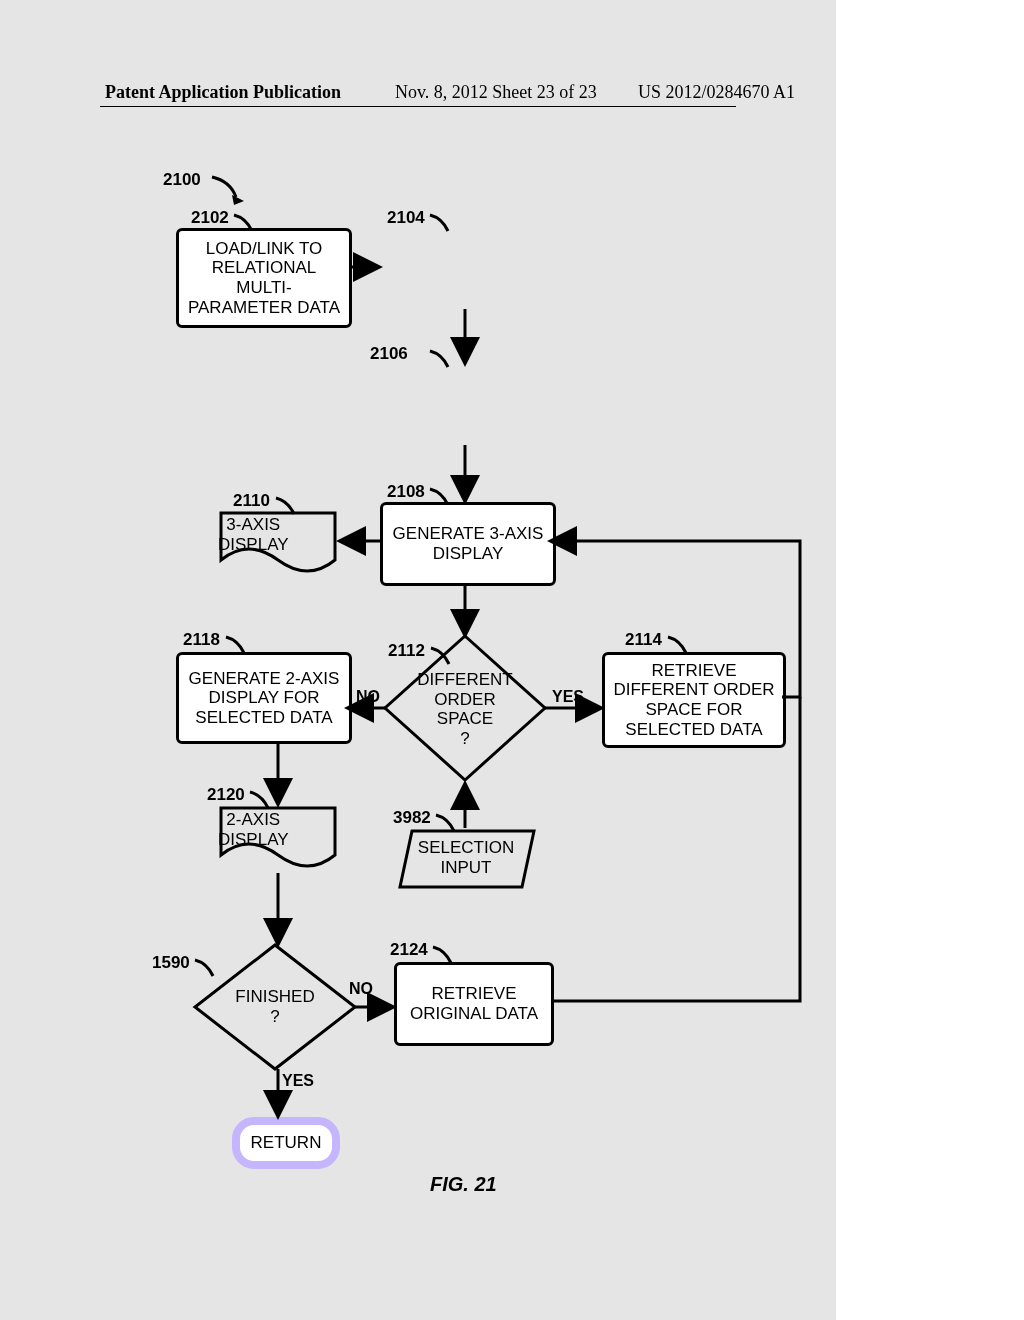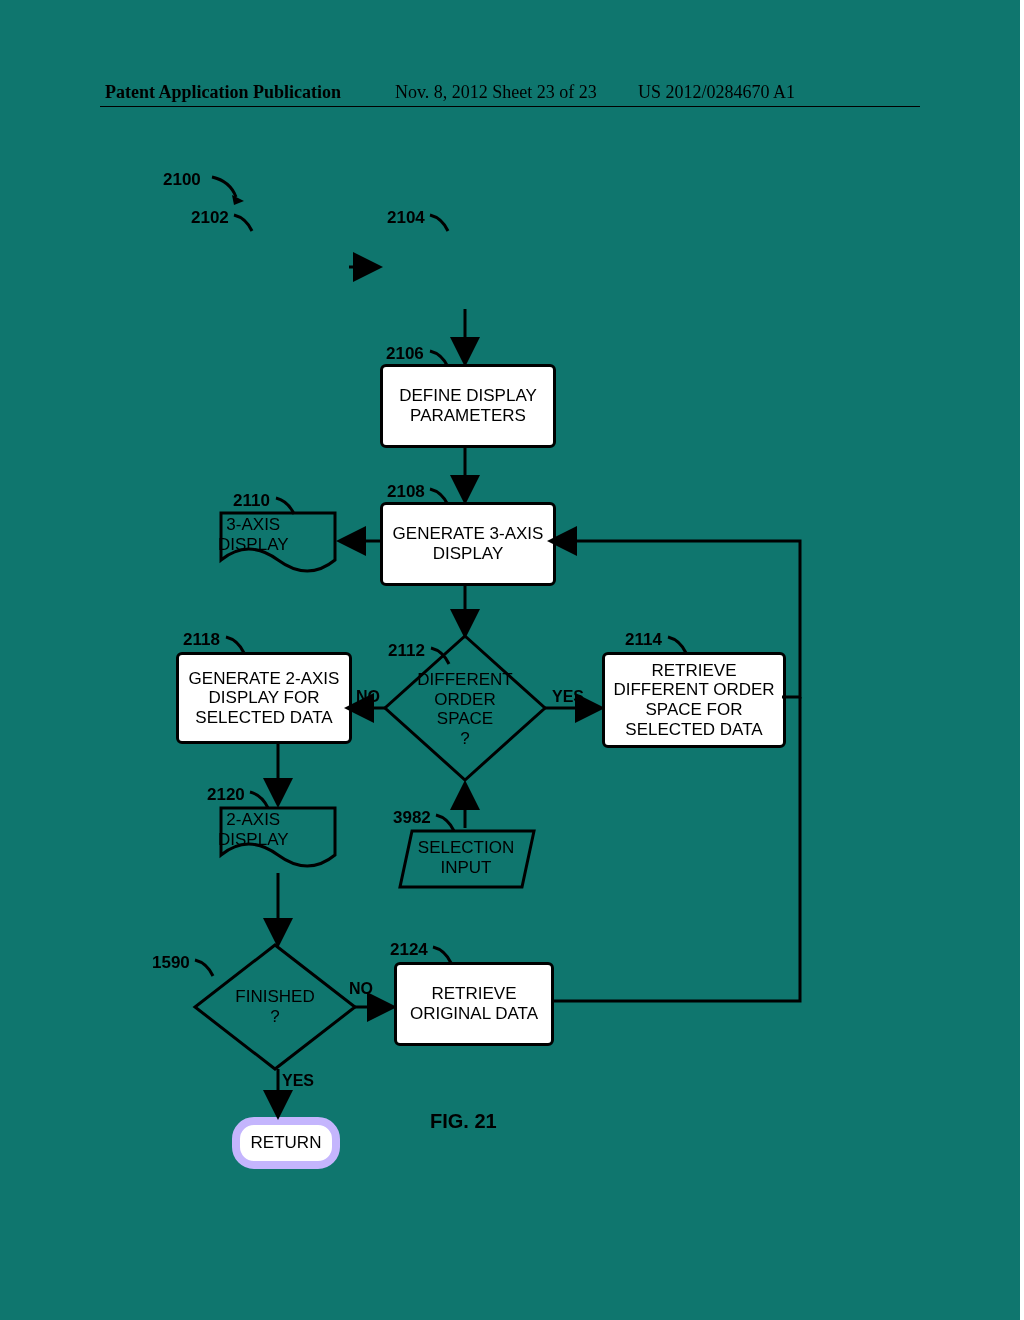--- a/index.html
+++ b/index.html
@@ -4,23 +4,23 @@
 <style>
   html, body {
     margin: 0;
     padding: 0;
     background: #fff;
     font-family: Arial, Helvetica, sans-serif;
     color: #000;
   }
   .page {
     position: relative;
-    width: 1020px;
+    width: 836px;
     height: 1320px;
-    background: #0f766e;
+    background: #e5e5e5;
   }
   .hdr {
     position: absolute;
     top: 82px;
     font-size: 18px;
     font-family: "Times New Roman", serif;
   }
   .hdr-left { left: 105px; font-weight: bold; }
   .hdr-mid  { left: 395px; }
   .hdr-right{ left: 638px; }
@@ -105,21 +105,21 @@
   <div class="lbl" style="left:191px; top:208px;">2102</div>
   <svg style="left:232px; top:213px; width:28px; height:22px;">
     <path class="sw" d="M2 2 q12 3 18 16"></path>
   </svg>
 
   <div class="lbl" style="left:387px; top:208px;">2104</div>
   <svg style="left:428px; top:213px; width:28px; height:22px;">
     <path class="sw" d="M2 2 q12 3 18 16"></path>
   </svg>
 
-  <div class="lbl" style="left:386px; top:344px;">2106</div>
+  <div class="lbl" style="left:370px; top:344px;">2106</div>
   <svg style="left:428px; top:349px; width:28px; height:22px;">
     <path class="sw" d="M2 2 q12 3 18 16"></path>
   </svg>
 
   <div class="lbl" style="left:387px; top:482px;">2108</div>
   <svg style="left:428px; top:487px; width:28px; height:22px;">
     <path class="sw" d="M2 2 q12 3 18 16"></path>
   </svg>
 
   <div class="lbl" style="left:233px; top:491px;">2110</div>
@@ -155,26 +155,28 @@
   <div class="lbl" style="left:152px; top:953px;">1590</div>
   <svg style="left:193px; top:958px; width:28px; height:22px;">
     <path class="sw" d="M2 2 q12 3 18 16"></path>
   </svg>
 
   <div class="lbl" style="left:390px; top:940px;">2124</div>
   <svg style="left:431px; top:945px; width:28px; height:22px;">
     <path class="sw" d="M2 2 q12 3 18 16"></path>
   </svg>
 
-
-
-  <div class="box" style="left:380px; top:364px; width:170px; height:78px;">
-    <span style="white-space:pre-line;">DEFINE DISPLAY
-PARAMETERS</span>
-  </div>
+  <div class="box" style="left:176px; top:228px; width:170px; height:94px;">
+    <span style="white-space:pre-line;">LOAD/LINK TO
+RELATIONAL
+MULTI-
+PARAMETER DATA</span>
+  </div>
+
+
 
   <div class="box" style="left:380px; top:502px; width:170px; height:78px;">
     <span style="white-space:pre-line;">GENERATE 3-AXIS
 DISPLAY</span>
   </div>
 
   <svg style="left:218px; top:510px; width:120px; height:70px;">
     <path class="sw" d="M3 3 H117 V50 Q90 72 60 50 Q30 28 3 50 Z"></path>
   </svg>
   <div class="doc" style="left:218px; top:510px; width:120px; height:50px;">
@@ -272,15 +274,15 @@
     <path class="sw" d="M551 1001 L800 1001 L800 697"></path>
 
     <line class="sw" x1="278" y1="1069" x2="278" y2="1114" marker-end="url(#ah)"></line>
   </svg>
 
   <div class="yn" style="left:356px; top:688px;">NO</div>
   <div class="yn" style="left:552px; top:688px;">YES</div>
   <div class="yn" style="left:349px; top:980px;">NO</div>
   <div class="yn" style="left:282px; top:1072px;">YES</div>
 
-  <div class="figcap" style="left:430px; top:1110px;">FIG. 21</div>
+  <div class="figcap" style="left:430px; top:1173px;font-style:italic;">FIG. 21</div>
 
 </div>
 
 </body></html>

